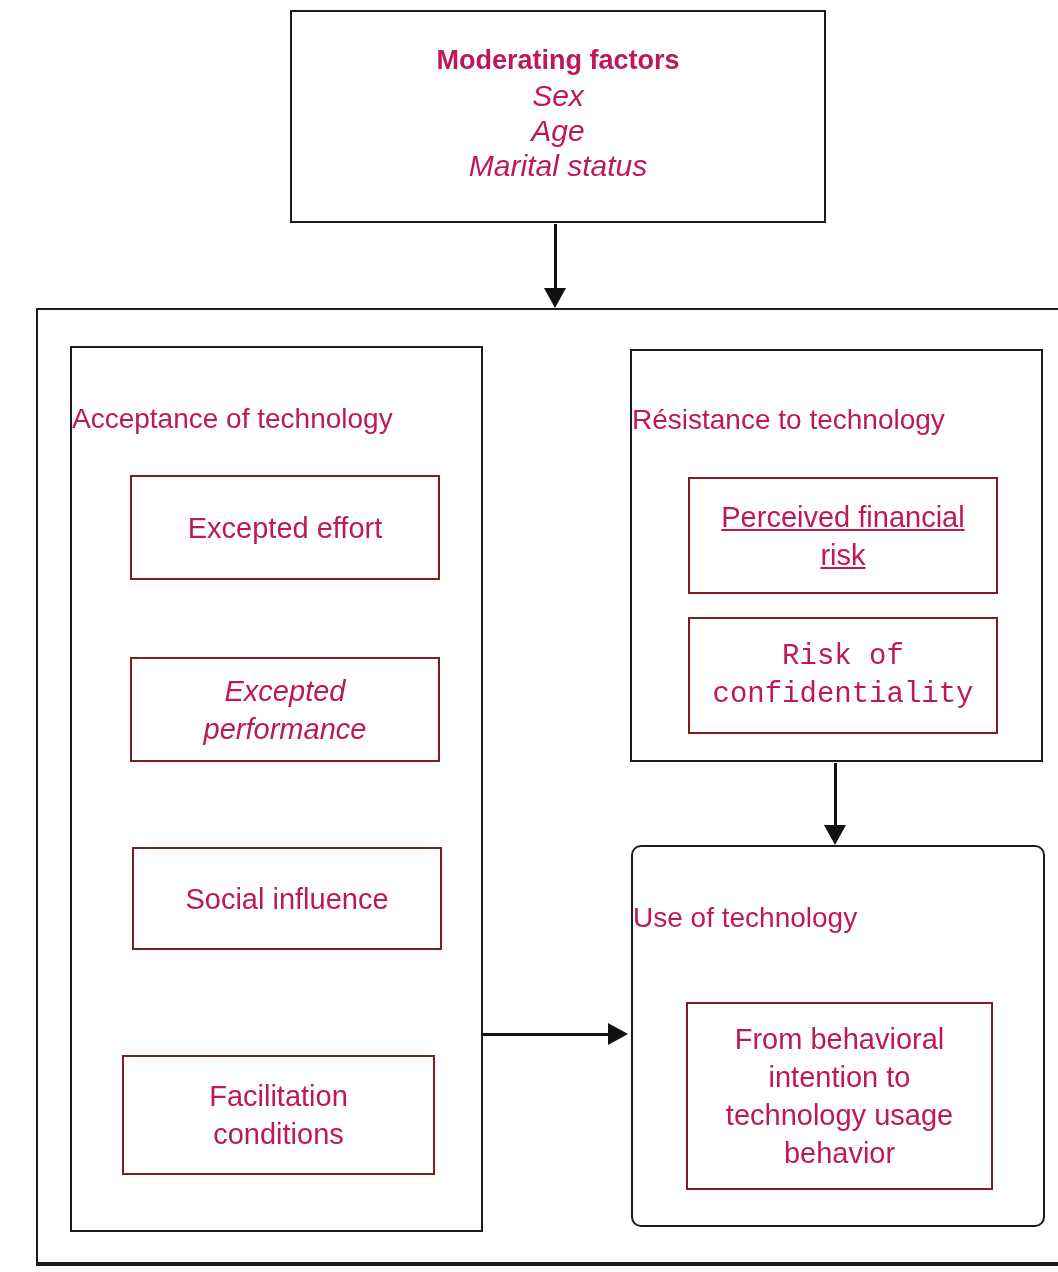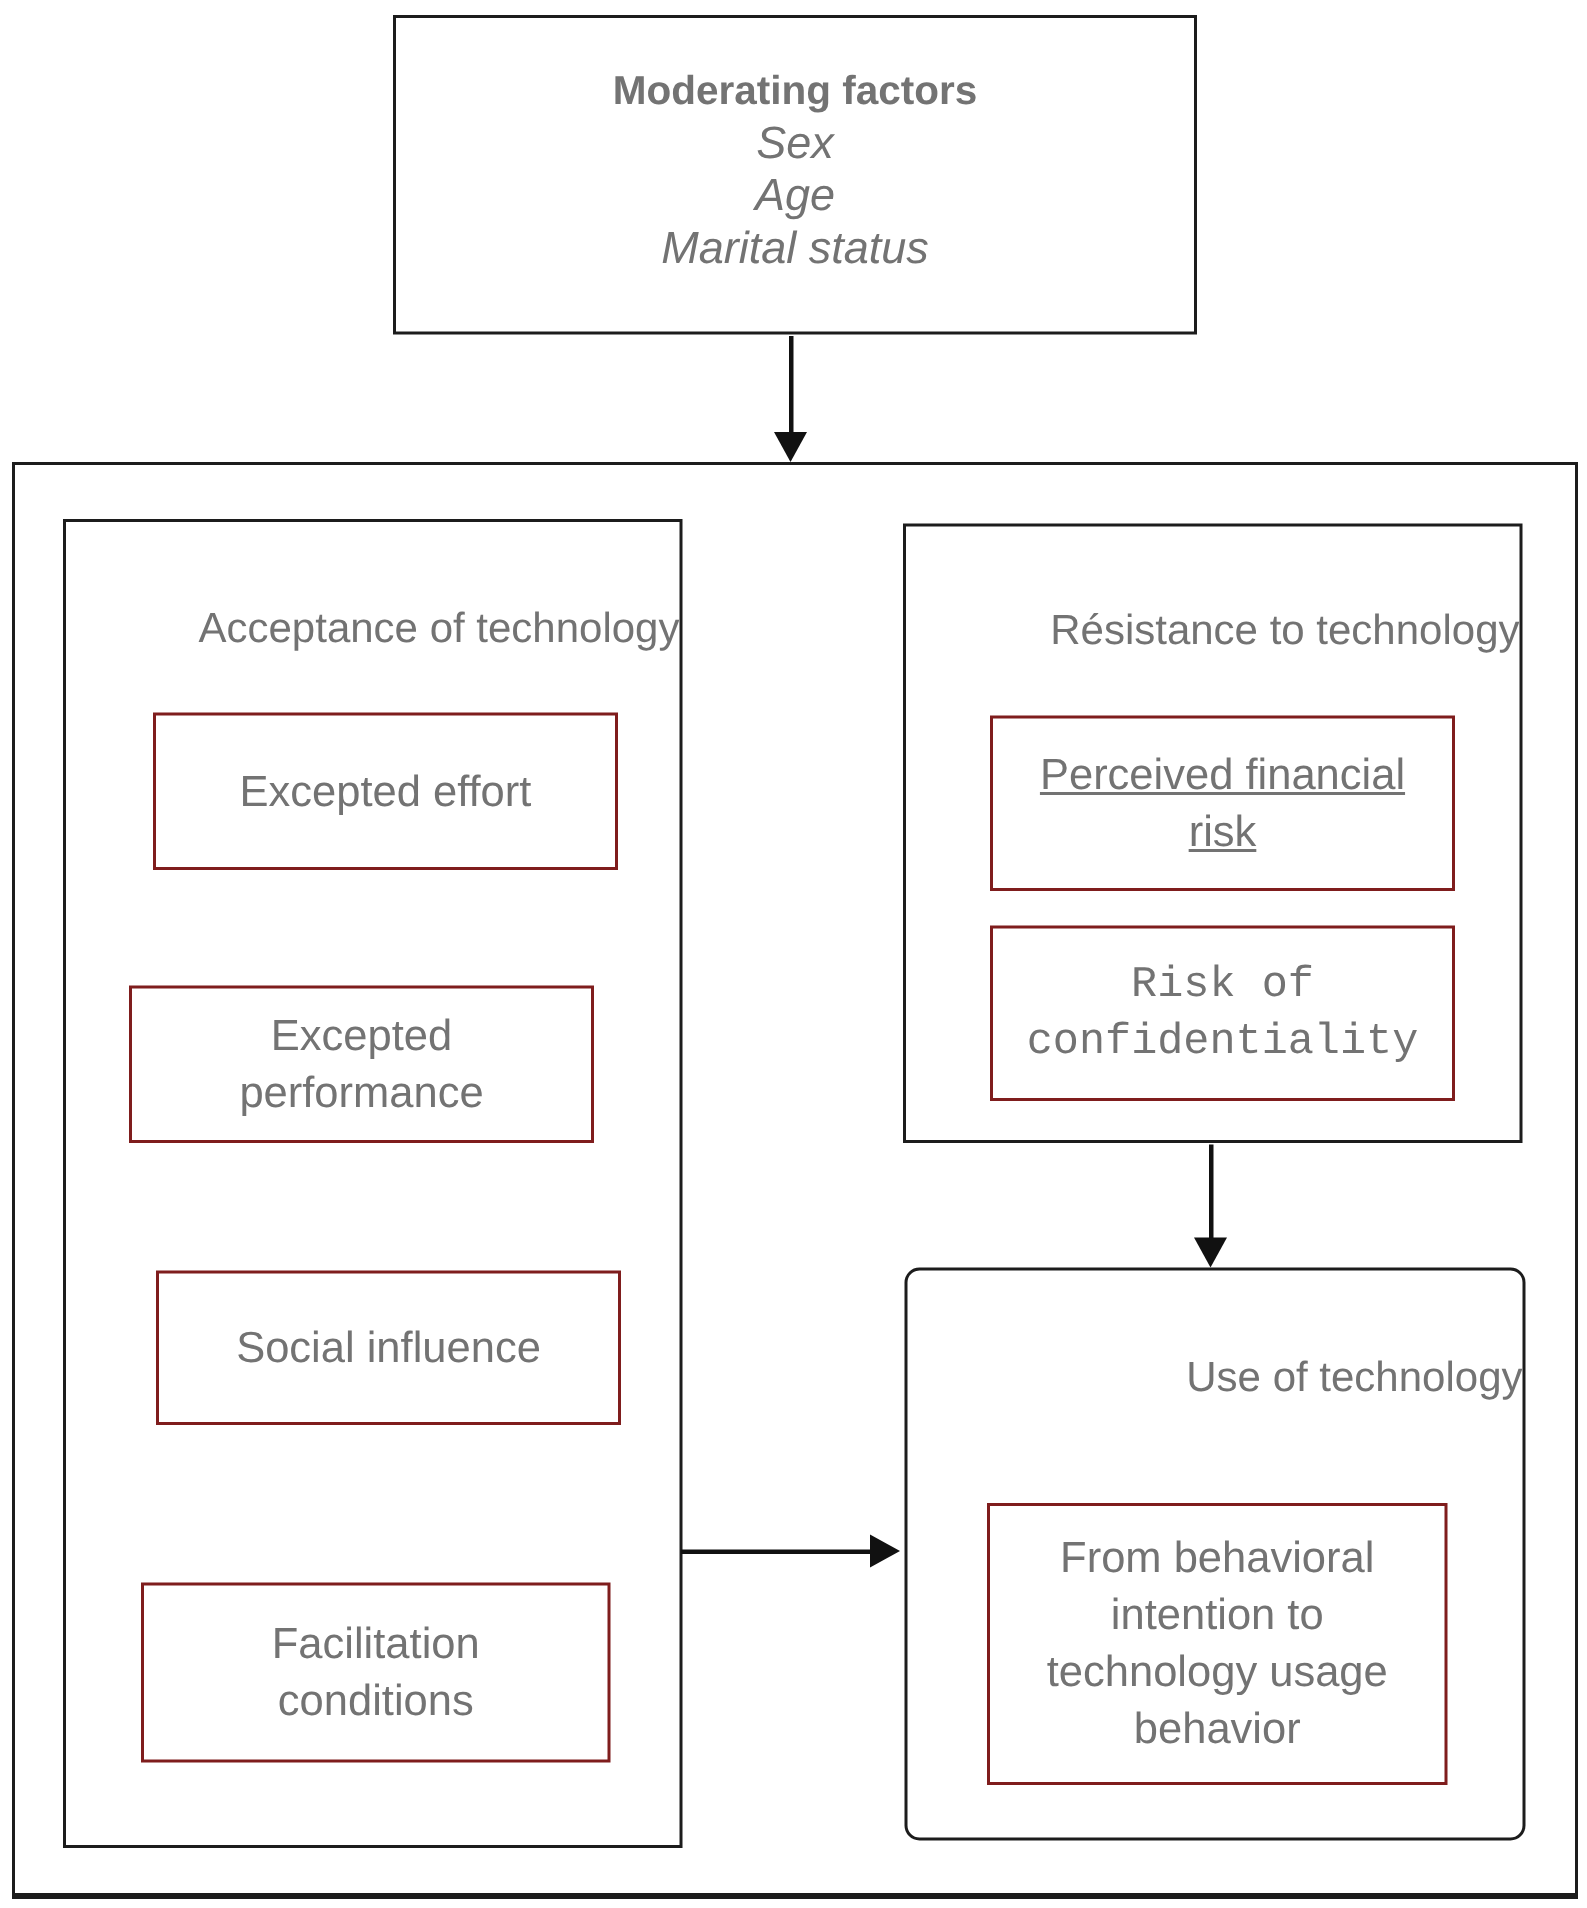--- a/index.html
+++ b/index.html
@@ -6,21 +6,22 @@
     margin: 0;
     padding: 0;
     background: #ffffff;
   }
   .canvas {
     position: relative;
     width: 936px;
     height: 1272px;
     background: #ffffff;
     font-family: "Liberation Sans", sans-serif;
-    color: #737373;
+    color: #be185d;
+    margin-left: 28px;
   }
   .box {
     position: absolute;
     box-sizing: border-box;
     border: 2px solid #1c1c1c;
     background: #ffffff;
   }
   
   .moderating-box {
     left: 262px; top: 10px;
@@ -41,21 +42,21 @@
   
   .outer-box {
     left: 8px; top: 308px;
     width: 1044px; height: 958px;
     border-width: 2px 2px 4px 2px;
   }
   
   .panel-title {
     position: absolute;
     left: 0; right: 0;
-    text-align: right;
+    text-align: left;
     font-size: 28px;
     line-height: 34px;
   }
   .acceptance-panel {
     left: 42px; top: 346px;
     width: 413px; height: 886px;
   }
   .resistance-panel {
     left: 602px; top: 349px;
     width: 413px; height: 413px;
@@ -75,21 +76,21 @@
     background: #ffffff;
     display: flex;
     align-items: center;
     justify-content: center;
     text-align: center;
     font-size: 29px;
     line-height: 38px;
     padding: 0 24px;
   }
   .acc-item-0 { left: 58px; top: 127px; width: 310px; height: 105px; }
-  .acc-item-1 { left: 42px; top: 309px; width: 310px; height: 105px; }
+  .acc-item-1 { left: 58px; top: 309px; width: 310px; height: 105px; font-style: italic; }
   .acc-item-2 { left: 60px; top: 499px; width: 310px; height: 103px; }
   .acc-item-3 { left: 50px; top: 707px; width: 313px; height: 120px; }
   .res-item-0 { left: 56px; top: 126px; width: 310px; height: 117px; text-decoration: underline; }
   .res-item-1 { left: 56px; top: 266px; width: 310px; height: 117px; font-family: Liberation Mono, monospace; }
   .use-item-0 { left: 53px; top: 155px; width: 307px; height: 188px; padding: 0 14px; text-align: center; }
   
   .arrow-line {
     position: absolute;
     background: #111111;
   }

